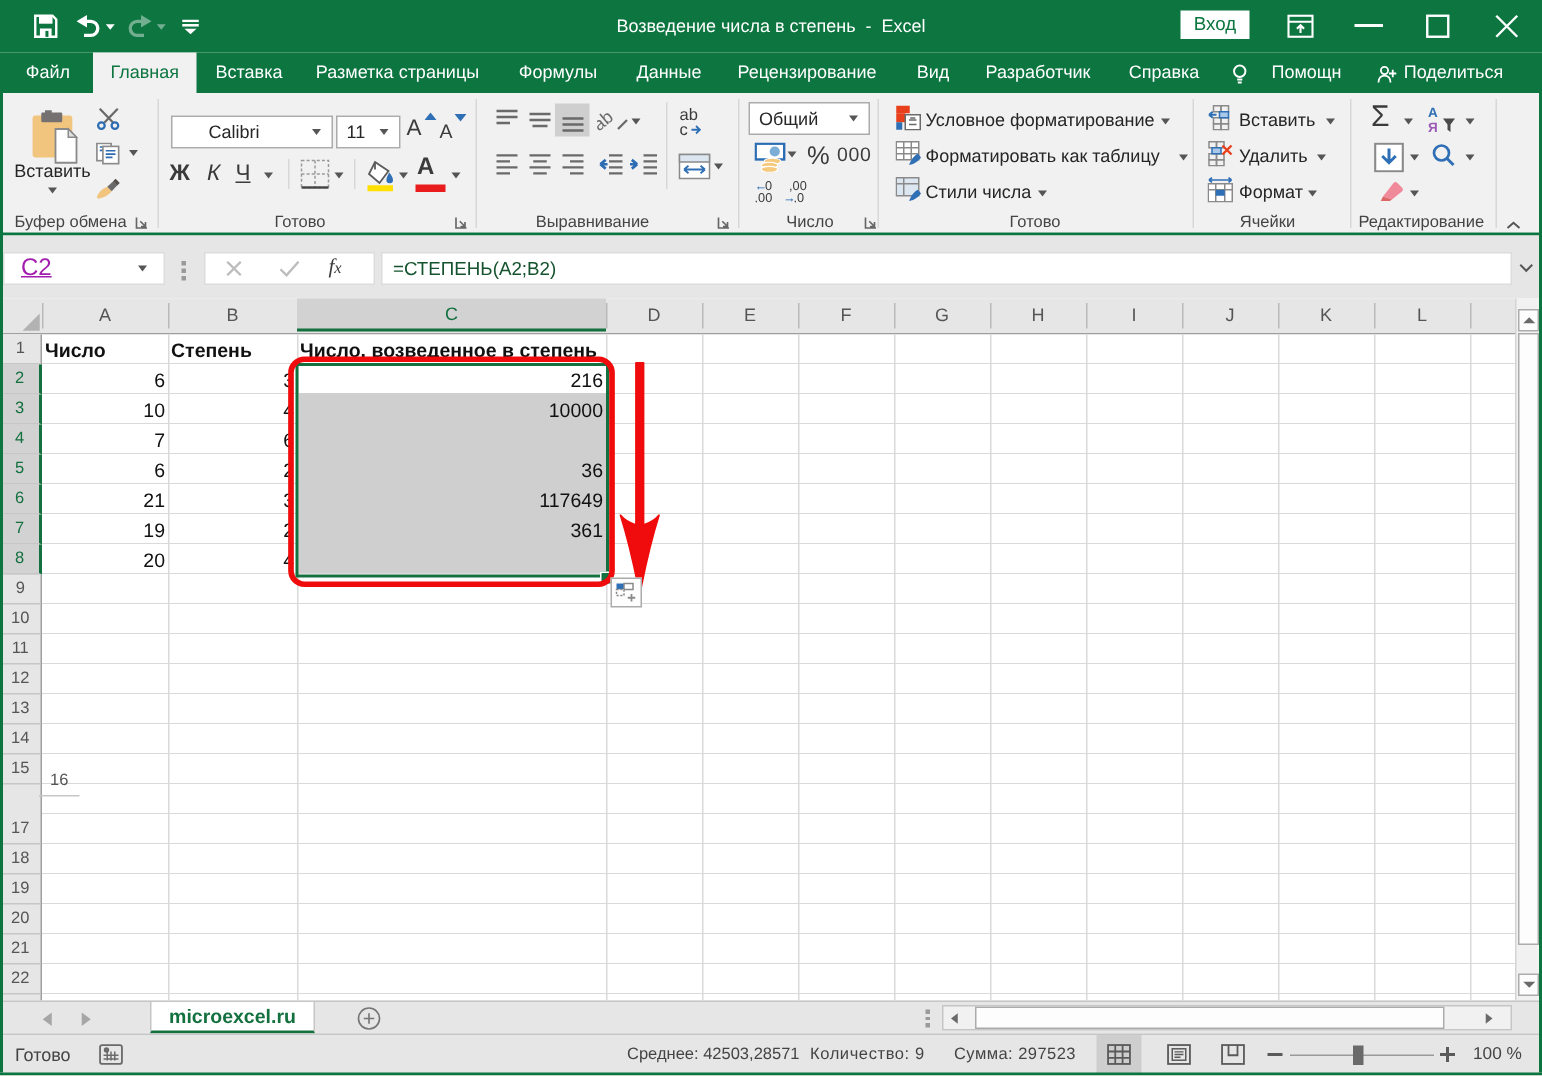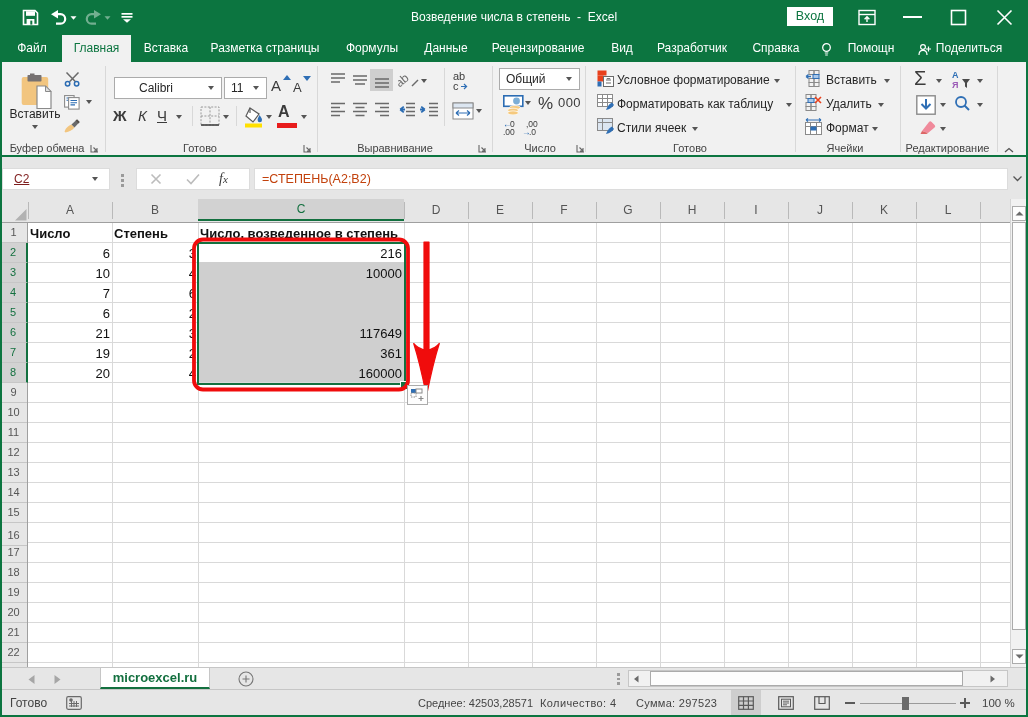--- a/index.html
+++ b/index.html
@@ -281,21 +281,21 @@
       <path d="M0.5 4.5 h15 M0.5 8.5 h15 M5.5 0.5 v12 M10.5 0.5 v12" stroke="#8a8a8a"></path>
       <path d="M9 16 C11 11 13 9.5 15 8.5 L17 11 C15.5 13 13 15.5 9 16 Z" fill="#2f6fb5"></path>
     </svg>
     <div class="rtxt" style="left:617px;top:30px;">Форматировать как таблицу</div>
     <div class="dd" style="left:786px;top:41px;"></div>
     <svg class="abs" style="left:597px;top:56px" width="18" height="17" viewBox="0 0 18 17">
       <rect x="0.5" y="0.5" width="15" height="12" fill="#dce6f1" stroke="#8a8a8a"></rect>
       <path d="M0.5 4.5 h15 M5.5 0.5 v12" stroke="#8a8a8a"></path>
       <path d="M9 16 C11 11 13 9.5 15 8.5 L17 11 C15.5 13 13 15.5 9 16 Z" fill="#2f6fb5"></path>
     </svg>
-    <div class="rtxt" style="left:617px;top:54px;">Стили ячеек</div>
+    <div class="rtxt" style="left:617px;top:54px;">Стили числа</div>
     <div class="dd" style="left:692px;top:65px;"></div>
 
     <svg class="abs" style="left:805px;top:8px" width="18" height="17" viewBox="0 0 18 17">
       <rect x="4" y="0.5" width="5" height="4" fill="none" stroke="#8a8a8a"></rect>
         <rect x="9" y="0.5" width="5" height="4" fill="none" stroke="#8a8a8a"></rect>
       <rect x="4" y="8.5" width="5" height="4" fill="none" stroke="#8a8a8a"></rect>
         <rect x="9" y="8.5" width="5" height="4" fill="none" stroke="#8a8a8a"></rect>
       <rect x="4" y="12.5" width="5" height="4" fill="none" stroke="#8a8a8a"></rect>
         <rect x="9" y="12.5" width="5" height="4" fill="none" stroke="#8a8a8a"></rect>
       <rect x="8" y="4.5" width="6" height="4" fill="#a9c7e8" stroke="#2f6fb5"></rect>
@@ -344,35 +344,35 @@
     <div class="dd" style="left:977px;top:41px;"></div>
     <svg class="abs" style="left:916px;top:58px" width="20" height="14" viewBox="0 0 20 14">
       <path d="M6 11 L13 2 a1.8 1.8 0 0 1 2.6 0 l3 3 a1.8 1.8 0 0 1 0 2.6 L12 13 Z" fill="#f08a9b"></path>
       <path d="M6 11 L12 13 l-1.5 1 H4.5 Z" fill="#d66"></path>
     </svg>
     <div class="dd" style="left:940px;top:65px;"></div>
   </div>
   <div id="greenline" class="abs"></div>
   <div id="fbar" class="abs">
     <div class="fwhite" style="left:2px;width:108px;"></div>
-    <div class="abs" style="left:14px;top:11px;height:22px;line-height:22px;font-size:12px;color:#7f1d1d;text-decoration:underline;">C2</div>
+    <div class="abs" style="left:14px;top:11px;height:22px;line-height:22px;font-size:16px;color:#a21caf;text-decoration:underline;">C2</div>
     <div class="dd" style="left:92px;top:20px;"></div>
     <div class="abs" style="left:121px;top:17px;width:2.5px;height:2.5px;background:#9a9a9a;"></div>
       <div class="abs" style="left:121px;top:22px;width:2.5px;height:2.5px;background:#9a9a9a;"></div>
       <div class="abs" style="left:121px;top:27px;width:2.5px;height:2.5px;background:#9a9a9a;"></div>
     <div class="fwhite" style="left:136px;width:114px;"></div>
     <svg class="abs" style="left:150px;top:16px" width="12" height="12" viewBox="0 0 12 12">
         <path d="M1.5 1.5 L10.5 10.5 M10.5 1.5 L1.5 10.5" stroke="#bcbcbc" stroke-width="1.6"></path>
       </svg>
     <svg class="abs" style="left:186px;top:16px" width="14" height="12" viewBox="0 0 14 12">
         <path d="M1 6.5 L5 10.5 L13 1.5" fill="none" stroke="#bcbcbc" stroke-width="1.6"></path>
       </svg>
     <div class="abs" style="left:219px;top:11px;height:22px;line-height:22px;font-style:italic;font-family:'Liberation Serif',serif;font-size:14px;color:#3b3b3b;">f<span style="font-size:11px;">x</span></div>
     <div class="fwhite" style="left:254px;width:754px;"></div>
-    <div class="abs" style="left:262px;top:11px;height:22px;line-height:22px;font-size:12.5px;color:#c2410c;">=СТЕПЕНЬ(A2;B2)</div>
+    <div class="abs" style="left:262px;top:11px;height:22px;line-height:22px;font-size:12.5px;color:#14532d;">=СТЕПЕНЬ(A2;B2)</div>
     <svg class="abs" style="left:1012px;top:18px" width="11" height="8" viewBox="0 0 11 8">
         <path d="M1.5 1.5 L5.5 5.5 L9.5 1.5" fill="none" stroke="#555" stroke-width="1.3"></path>
       </svg>
   </div>
   <div id="colhdr" class="abs">
     <svg class="abs" style="left:15px;top:10px" width="12" height="12" viewBox="0 0 12 12">
         <path d="M11.5 0 V11.5 H0 Z" fill="#b2b2b2"></path>
       </svg>
     <div class="ch" style="left:28px;width:84px;">A</div>
     <div class="ch" style="left:112px;width:86px;">B</div>
@@ -422,21 +422,21 @@
       <div class="rh sel" style="top:100px;">6</div>
       <div class="rh sel" style="top:120px;">7</div>
       <div class="rh sel" style="top:140px;">8</div>
       <div class="rh" style="top:160px;">9</div>
       <div class="rh" style="top:180px;">10</div>
       <div class="rh" style="top:200px;">11</div>
       <div class="rh" style="top:220px;">12</div>
       <div class="rh" style="top:240px;">13</div>
       <div class="rh" style="top:260px;">14</div>
       <div class="rh" style="top:280px;">15</div>
-      <div class="rh" style="top:303px;">16</div>
+      <div class="rh" style="top:288px;margin-left:26px;">16</div>
       <div class="rh" style="top:320px;">17</div>
       <div class="rh" style="top:340px;">18</div>
       <div class="rh" style="top:360px;">19</div>
       <div class="rh" style="top:380px;">20</div>
       <div class="rh" style="top:400px;">21</div>
       <div class="rh" style="top:420px;">22</div>
     </div>
 
     <div class="abs" style="left:199px;top:39px;width:205px;height:120px;background:#cfcfcf;"></div>
 
@@ -453,22 +453,22 @@
     <div class="cell num" style="left:112px;top:19px;width:84px;">3</div>
     <div class="cell num" style="left:112px;top:39px;width:84px;">4</div>
     <div class="cell num" style="left:112px;top:59px;width:84px;">6</div>
     <div class="cell num" style="left:112px;top:79px;width:84px;">2</div>
     <div class="cell num" style="left:112px;top:99px;width:84px;">3</div>
     <div class="cell num" style="left:112px;top:119px;width:84px;">2</div>
     <div class="cell num" style="left:112px;top:139px;width:84px;">4</div>
     <div class="cell num" style="left:198px;top:19px;width:204px;">216</div>
     <div class="cell num" style="left:198px;top:39px;width:204px;">10000</div>
     <div class="cell num" style="left:198px;top:59px;width:204px;margin-top:40px;">117649</div>
+    <div class="cell num" style="left:198px;top:79px;width:204px;">36</div>
     <div class="cell num" style="left:198px;top:119px;width:204px;">361</div>
-    <div class="cell num" style="left:198px;top:139px;width:204px;">160000</div>
 
     <div class="abs" style="left:197px;top:19px;width:209px;height:143px;border:2px solid #13703f;box-sizing:border-box;"></div>
     <div class="abs" style="left:400px;top:158px;width:7px;height:7px;background:#13703f;border:1px solid #fff;box-sizing:content-box;"></div>
   </div>
 
   <svg class="abs" style="left:185px;top:230px" width="262" height="180" viewBox="0 0 262 180">
     <rect x="9" y="9.5" width="214" height="150" rx="9" fill="none" stroke="#f00c0c" stroke-width="3.8"></rect>
     <path d="M239 12 H244 V120 C247 119 251 117.5 254.3 113.5 C250 127 245.5 146 242.3 162 H240.7 C237.5 146 233 127 228.7 113.5 C232 117.5 236 119 239 120 Z" fill="#f00c0c" stroke="#f00c0c" stroke-width="1.2" stroke-linejoin="round"></path>
   </svg>
   <div class="abs" style="left:407px;top:385px;width:19px;height:18px;background:#fdfdfd;border:1px solid #ababab;">
@@ -515,21 +515,21 @@
       </svg>
   </div>
   <div id="status" class="abs">
     <div class="abs" style="left:10px;top:0;height:26px;line-height:26px;font-size:12px;color:#444;">Готово</div>
     <svg class="abs" style="left:66px;top:6px" width="16" height="14" viewBox="0 0 16 14">
       <rect x="0.7" y="0.7" width="14.6" height="12.6" rx="1.5" fill="none" stroke="#6a6a6a" stroke-width="1.2"></rect>
       <circle cx="5" cy="4" r="1.8" fill="#6a6a6a"></circle>
       <path d="M3 7.5 h10 M3 10 h10 M5.5 5 v6 M8 5 v6 M10.5 5 v6" stroke="#6a6a6a" stroke-width="1"></path>
     </svg>
     <div class="abs" style="left:418px;top:0;height:26px;line-height:26px;font-size:11px;color:#444;">Среднее: 42503,28571</div>
-    <div class="abs" style="left:540px;top:0;height:26px;line-height:26px;font-size:11px;letter-spacing:0.4px;color:#444;">Количество: 4</div>
+    <div class="abs" style="left:540px;top:0;height:26px;line-height:26px;font-size:11px;letter-spacing:0.4px;color:#444;">Количество: 9</div>
     <div class="abs" style="left:636px;top:0;height:26px;line-height:26px;font-size:11px;letter-spacing:0.3px;color:#444;">Сумма: 297523</div>
     <div class="abs" style="left:731px;top:0px;width:30px;height:26px;background:#cecece;"></div>
     <svg class="abs" style="left:738px;top:6px" width="16" height="14" viewBox="0 0 16 14">
       <rect x="0.7" y="0.7" width="14.6" height="12.6" fill="none" stroke="#5a5a5a" stroke-width="1.2"></rect>
       <path d="M0.7 5 h14.6 M0.7 9.3 h14.6 M5.5 0.7 v12.6 M10.4 0.7 v12.6" stroke="#5a5a5a" stroke-width="1.2"></path>
     </svg>
     <svg class="abs" style="left:778px;top:6px" width="16" height="14" viewBox="0 0 16 14">
       <rect x="0.7" y="0.7" width="14.6" height="12.6" fill="none" stroke="#5a5a5a" stroke-width="1.2"></rect>
       <rect x="3.5" y="3.2" width="9" height="7.6" fill="none" stroke="#5a5a5a" stroke-width="1"></rect>
       <path d="M5 5.2 h6 M5 7 h6 M5 8.8 h4" stroke="#5a5a5a" stroke-width="0.9"></path>

